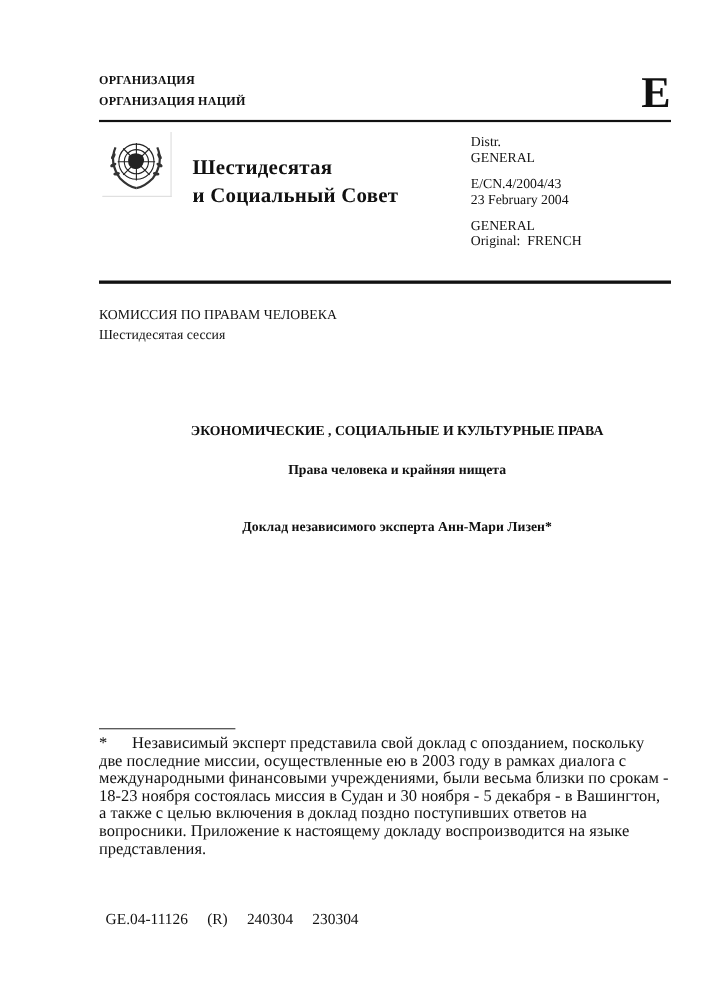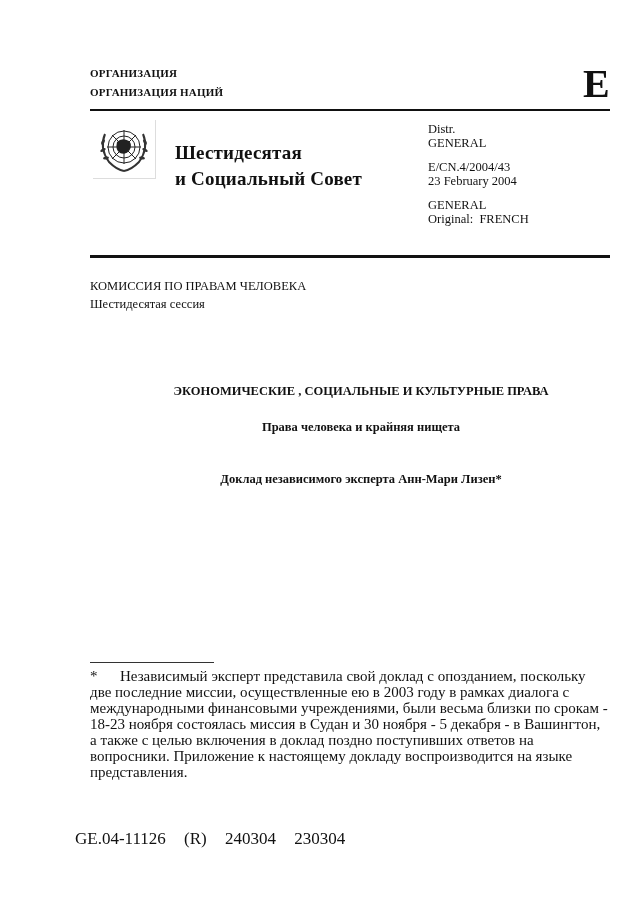--- a/index.html
+++ b/index.html
@@ -15,21 +15,21 @@
     .meta p { margin: 0 0 10px 0; }
     .rule-mid { left: 90px; top: 255px; width: 520px; height: 3px; background: #111; }
     .commission { left: 90px; top: 277px; font-size: 12.5px; line-height: 18px; }
     .titles { left: 101px; width: 520px; text-align: center; font-weight: bold; font-size: 12.5px; }
     .t1 { top: 384px; }
     .t2 { top: 420px; }
     .t3 { top: 456px; margin-top: 16px; }
     .fn-rule { left: 90px; top: 662px; width: 124px; height: 1px; background: #333; }
     .footnote { left: 90px; top: 668px; width: 520px; font-size: 15px; line-height: 16px; }
     .footnote .mark { display: inline-block; width: 30px; }
-    .job { left: 75px; top: 829px; font-size: 17px; word-spacing: 0; text-align: right; }
+    .job { left: 96px; top: 829px; font-size: 14px; word-spacing: 0; text-align: right; }
     .job span { margin-right: 14px; }
   </style>
 </head>
 <body>
 
 <div class="abs org">
   <div>ОРГАНИЗАЦИЯ</div>
   <div>ОРГАНИЗАЦИЯ НАЦИЙ</div>
 </div>
 

